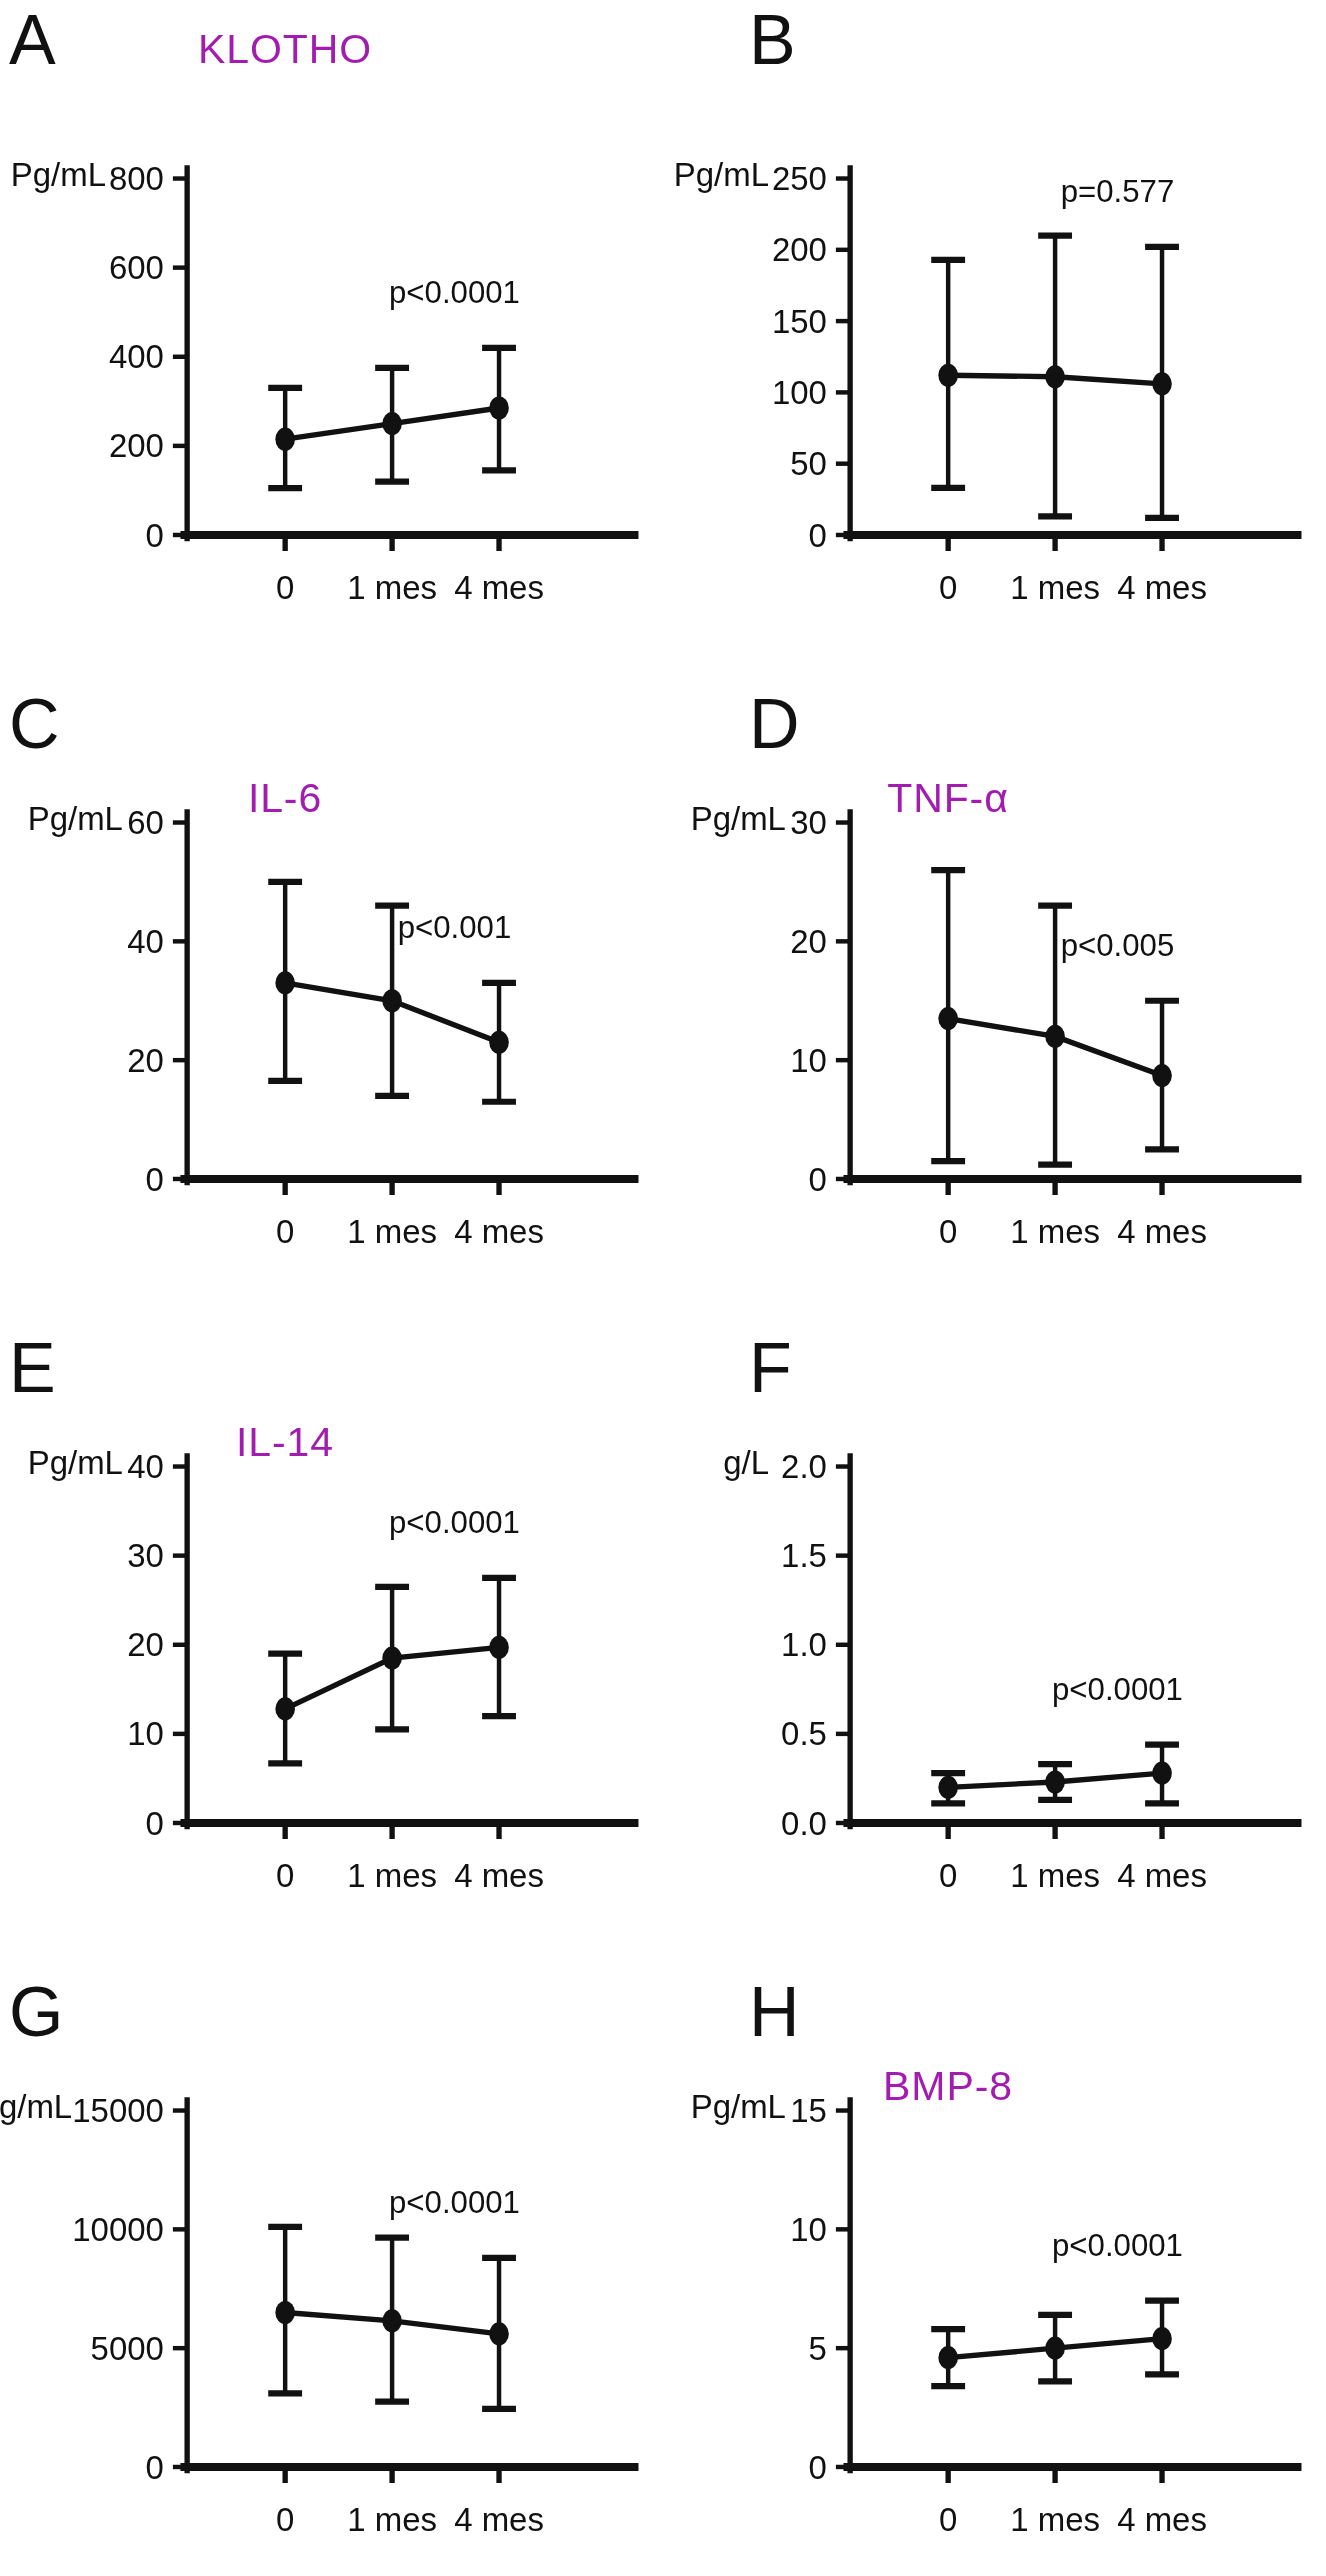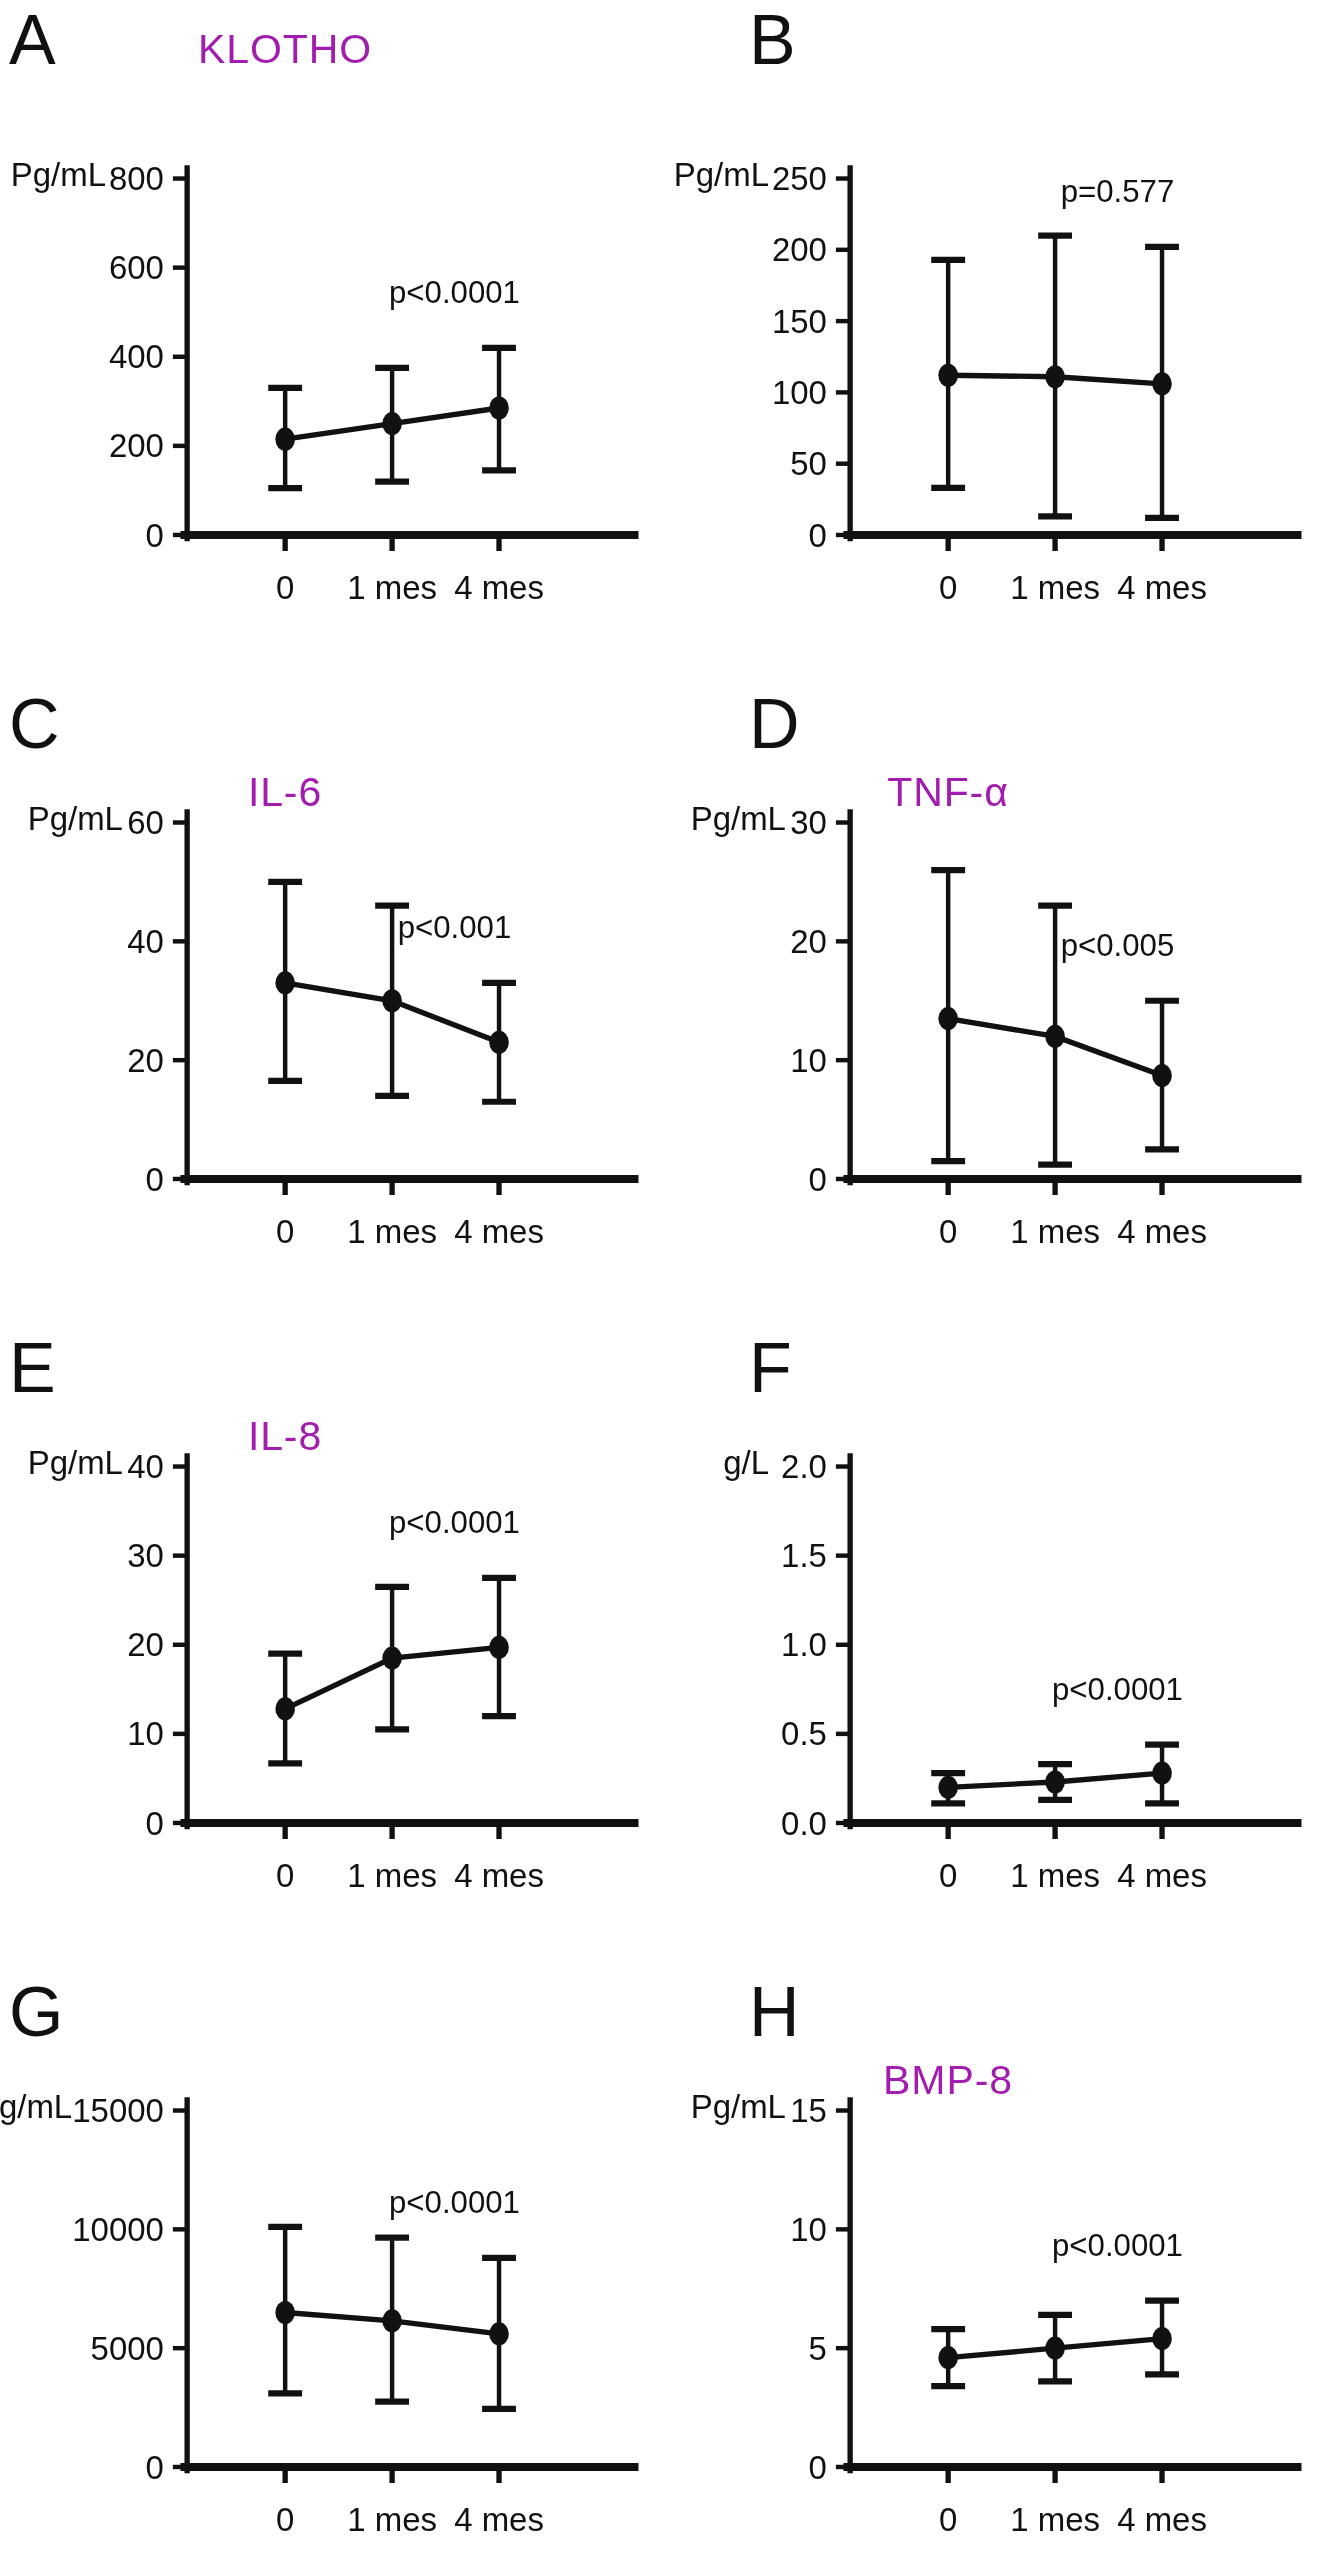--- a/index.html
+++ b/index.html
@@ -20,21 +20,21 @@
     position:absolute;left:9px;top:5.3px;
     font-size:70px;line-height:1;color:#111;
   }
   .panel:nth-child(even) .panel-letter{left:86px;}
   .panel:nth-child(n+3) .panel-letter{top:45px;}
   .panel-title{
     position:absolute;left:53px;top:27px;width:464px;
     text-align:center;font-size:41px;line-height:1.1;color:#a21caf;
     letter-spacing:0.9px;
   }
-  .panel:nth-child(n+3) .panel-title{top:126px;text-align:center;}
+  .panel:nth-child(n+3) .panel-title{top:132px;text-align:center;}
   
   .ax{stroke:#111;stroke-width:6;stroke-linecap:square;}
   .axx{stroke-width:9;}
   .tick{stroke:#111;stroke-width:5;}
   .xtick{stroke:#111;stroke-width:6;}
   .ticklab{font-family:"Liberation Sans",sans-serif;font-size:37px;fill:#111;}
   .unitlab{font-family:"Liberation Sans",sans-serif;font-size:37px;fill:#111;}
   .xlab{font-family:"Liberation Sans",sans-serif;font-size:37px;fill:#111;}
   .plab{font-family:"Liberation Sans",sans-serif;font-size:35px;fill:#111;}
   .err{stroke:#111;stroke-width:5;}
@@ -199,21 +199,21 @@
         <polyline points="320,420 440,440 560,484" class="series"></polyline>
         <ellipse cx="320" cy="420" rx="11" ry="13" class="pt"></ellipse>
         <ellipse cx="440" cy="440" rx="11" ry="13" class="pt"></ellipse>
         <ellipse cx="560" cy="484" rx="11" ry="13" class="pt"></ellipse>
         <text x="510" y="350" text-anchor="middle" class="plab">p&lt;0.005</text>
       </svg>
   </section>
 
   <section class="panel">
     <div class="panel-letter">E</div>
-    <div class="panel-title">IL-8</div>
+    <div class="panel-title">IL-14</div>
     <svg width="663" height="644" viewBox="0 0 744 722">
         <line x1="210" y1="188" x2="210" y2="604" class="ax"></line>
         <line x1="207" y1="600" x2="712" y2="600" class="ax axx"></line>
         <line x1="194" y1="600" x2="210" y2="600" class="tick"></line>
         <text x="184" y="613" text-anchor="end" class="ticklab">0</text>
         <line x1="194" y1="500" x2="210" y2="500" class="tick"></line>
         <text x="184" y="513" text-anchor="end" class="ticklab">10</text>
         <line x1="194" y1="400" x2="210" y2="400" class="tick"></line>
         <text x="184" y="413" text-anchor="end" class="ticklab">20</text>
         <line x1="194" y1="300" x2="210" y2="300" class="tick"></line>

